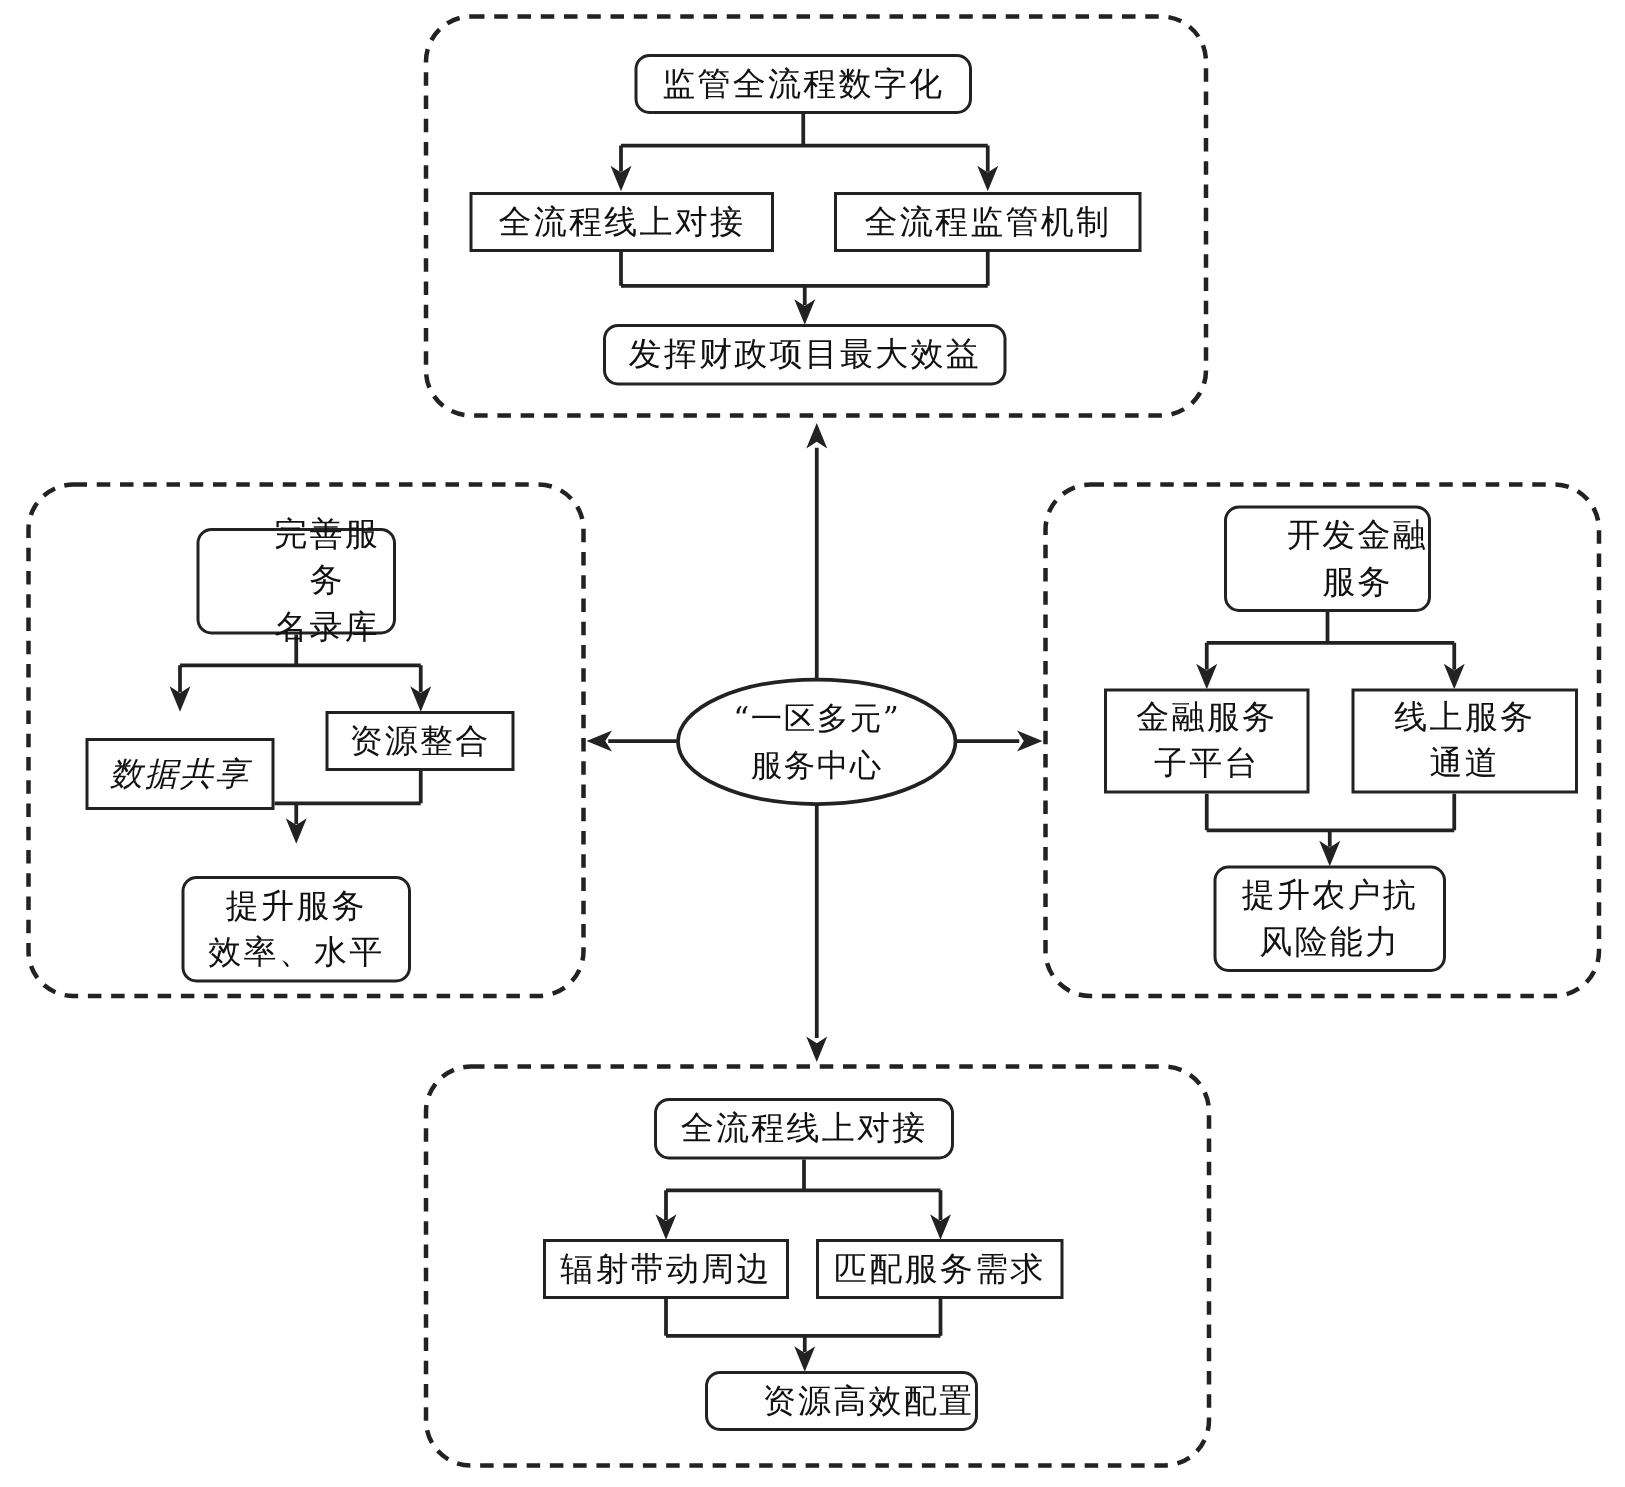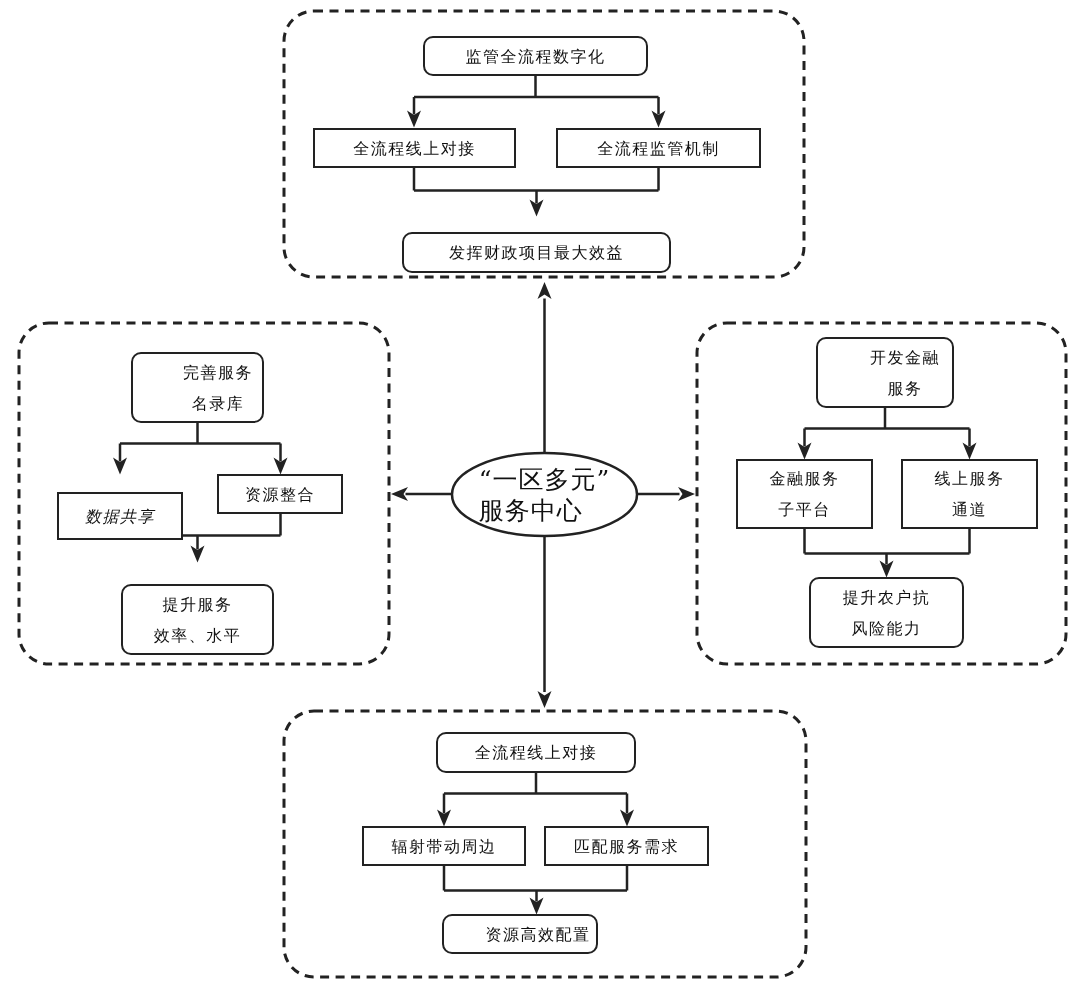--- a/index.html
+++ b/index.html
@@ -23,53 +23,53 @@
   .ellipse{fill:#ffffff;stroke:var(--line);stroke-width:2.5;}
   .box{
     position:absolute;
     box-sizing:border-box;
     border:2.3px solid var(--line);
     background:#ffffff;
     display:flex;
     align-items:center;
     justify-content:center;
     text-align:center;
-    font-size:16px;
+    font-size:22px;
     letter-spacing:1.5px;
     color:var(--text);
     white-space:pre-line;
     line-height:31px;
   }
   .round{border-radius:10px;}
   
   .t1{left:423px;top:36px;width:225px;height:40px;}
   .t2{left:313px;top:128px;width:203px;height:40px;}
   .t3{left:556px;top:128px;width:205px;height:40px;}
-  .t4{left:402px;top:232px;width:269px;height:41px;}
+  .t4{left:402px;top:216px;width:269px;height:41px;}
   
   .l1{left:131px;top:352px;width:133px;height:71px;padding-left:41px;}
   .l2{left:57px;top:492px;width:126px;height:48px;font-style:italic;}
   .l3{left:217px;top:474px;width:126px;height:40px;}
   .l4{left:121px;top:562px;width:153px;height:71px;margin-top:22px;}
   
   .r1{left:816px;top:337px;width:138px;height:71px;padding-left:40px;}
   .r2{left:736px;top:459px;width:137px;height:70px;}
-  .r3{left:901px;top:459px;width:137px;height:70px;}
+  .r3{left:901px;top:459px;width:151px;height:70px;}
   .r4{left:809px;top:577px;width:155px;height:71px;}
   
   .b1{left:436px;top:732px;width:200px;height:41px;}
   .b2{left:362px;top:826px;width:164px;height:40px;}
   .b3{left:544px;top:826px;width:165px;height:40px;}
-  .b4{left:442px;top:914px;width:156px;height:40px;padding-left:36px;}
+  .b4{left:470px;top:914px;width:182px;height:40px;padding-left:36px;}
   
   .center-label{
     position:absolute;
     left:452px;top:463px;width:185px;height:64px;
     display:flex;align-items:center;justify-content:center;
-    text-align:left;font-size:25px;letter-spacing:1px;
+    text-align:center;font-size:21px;letter-spacing:1px;
     color:var(--text);white-space:pre-line;line-height:31px;
   }
 </style>
 </head>
 <body>
 
 <div class="stage">
 
   <svg class="layer" viewBox="0 0 1083 991" xmlns="http://www.w3.org/2000/svg">
 

